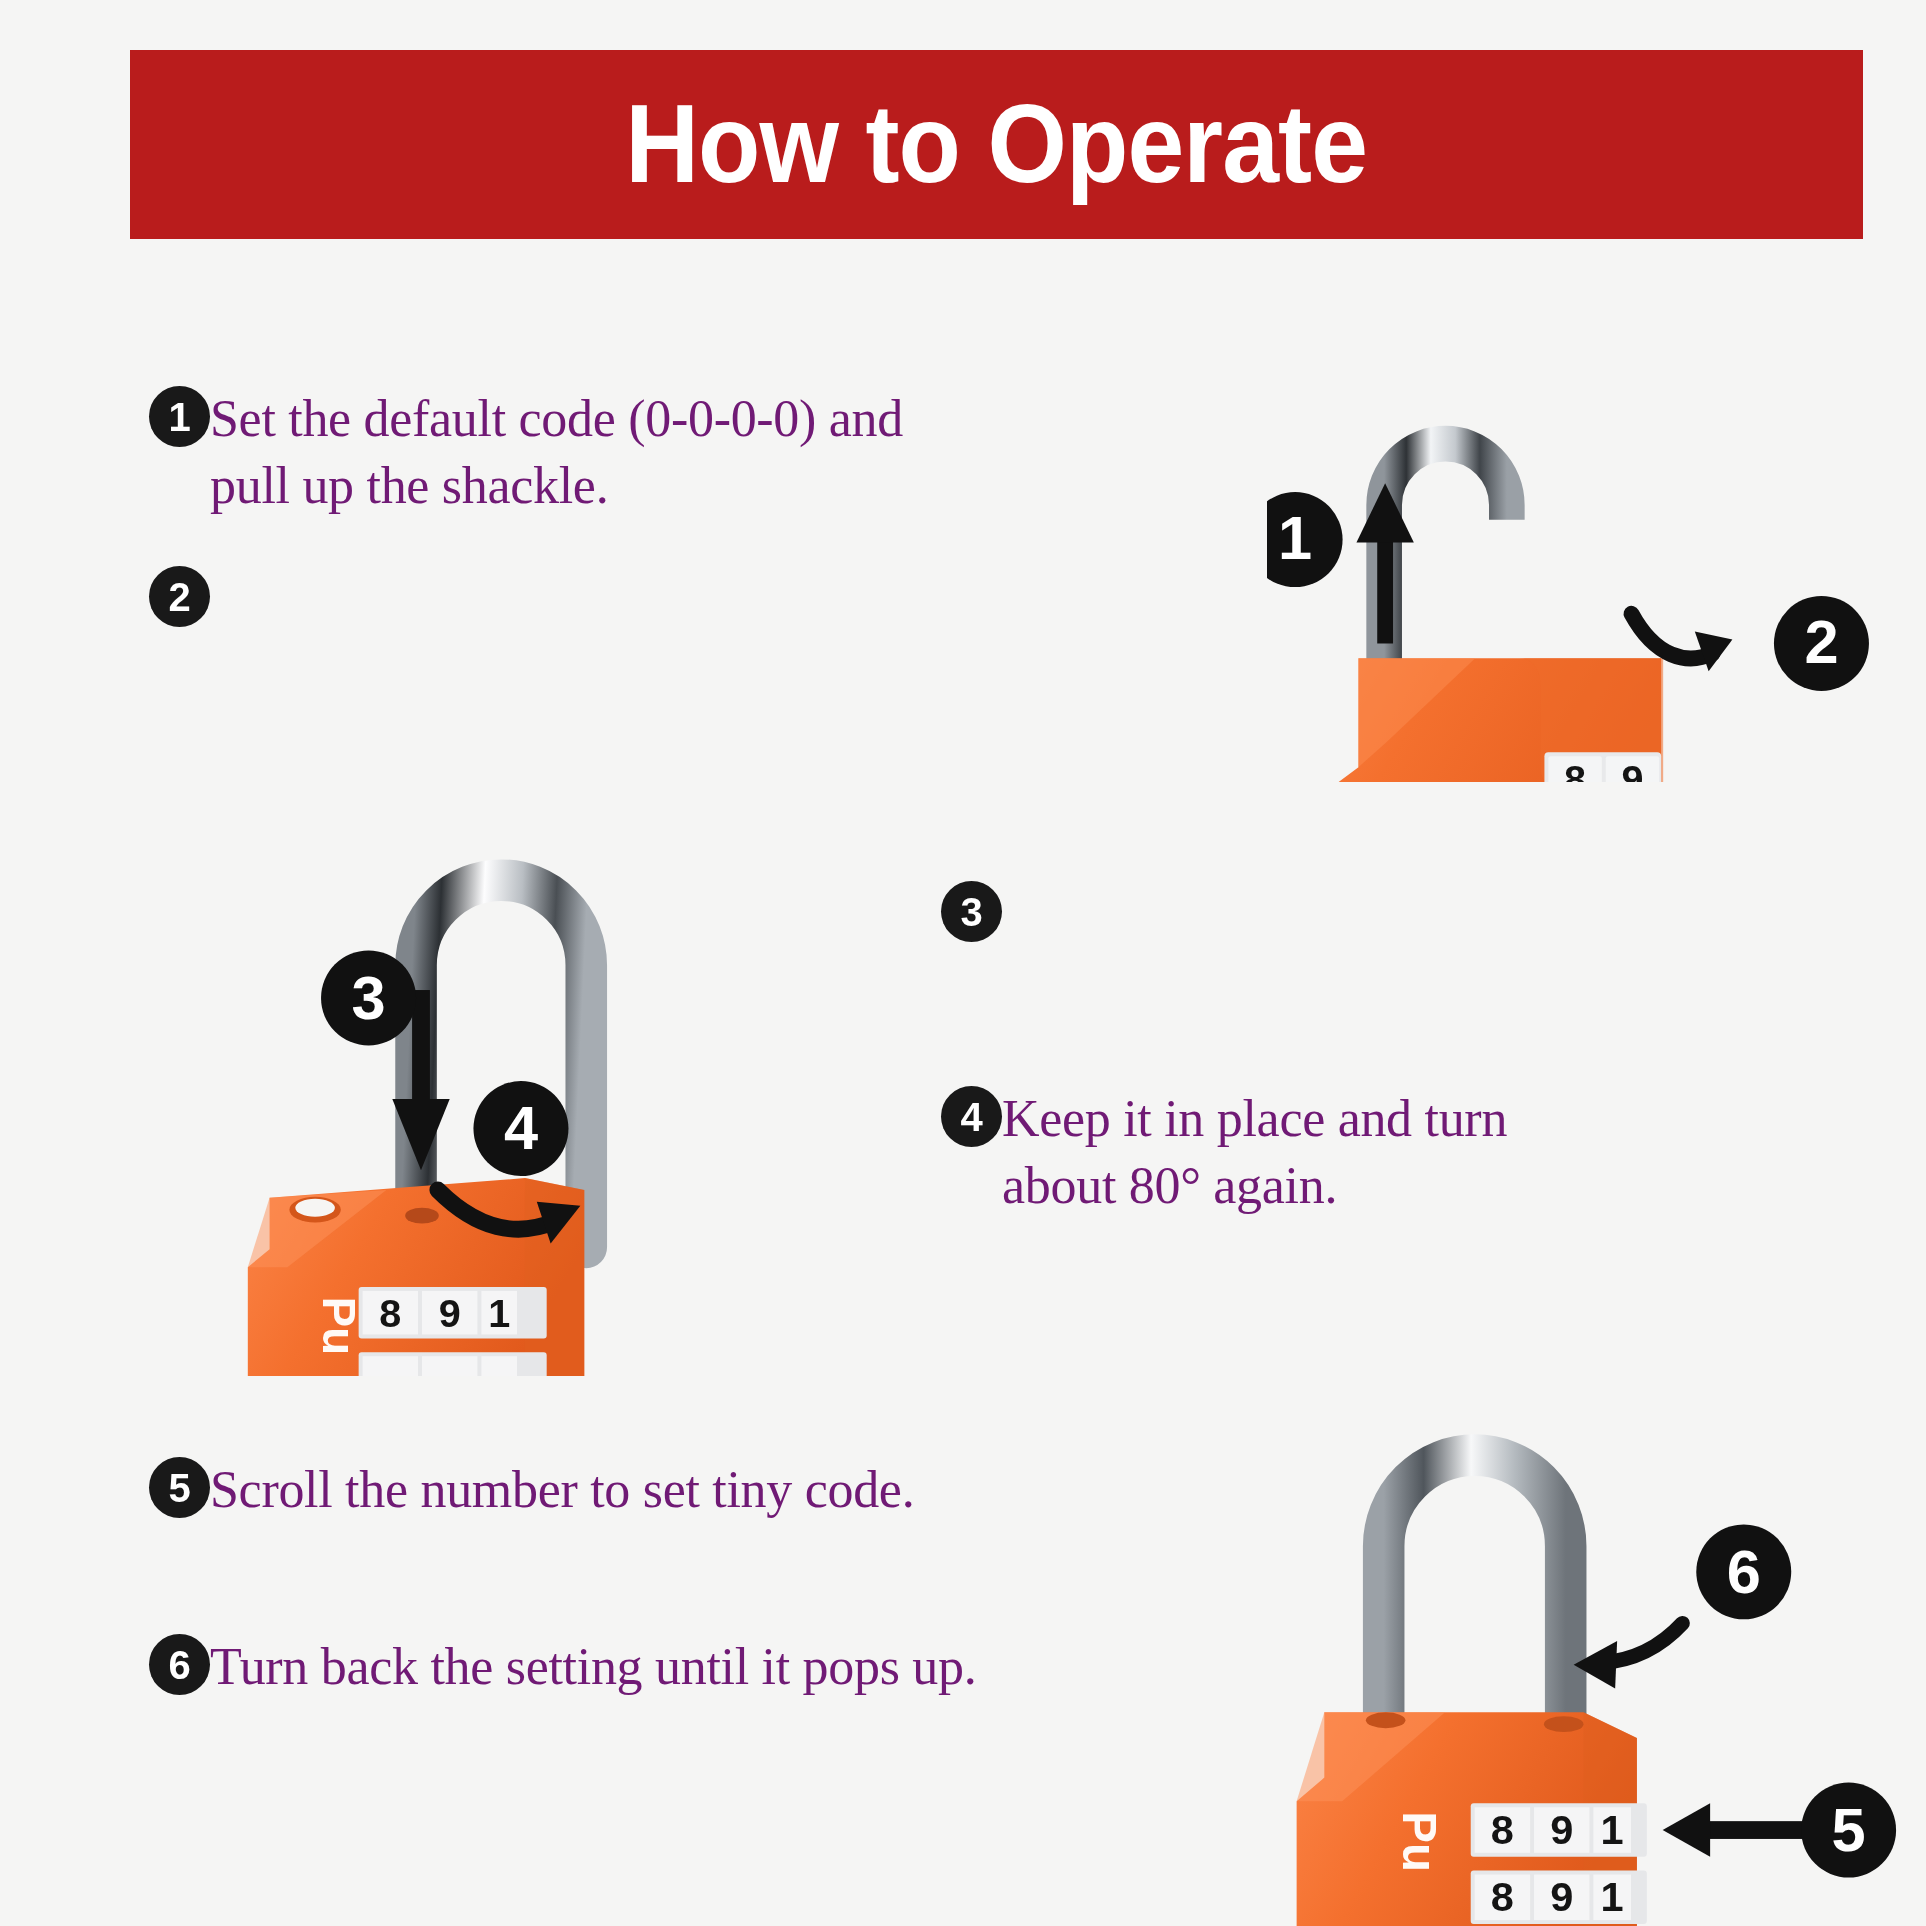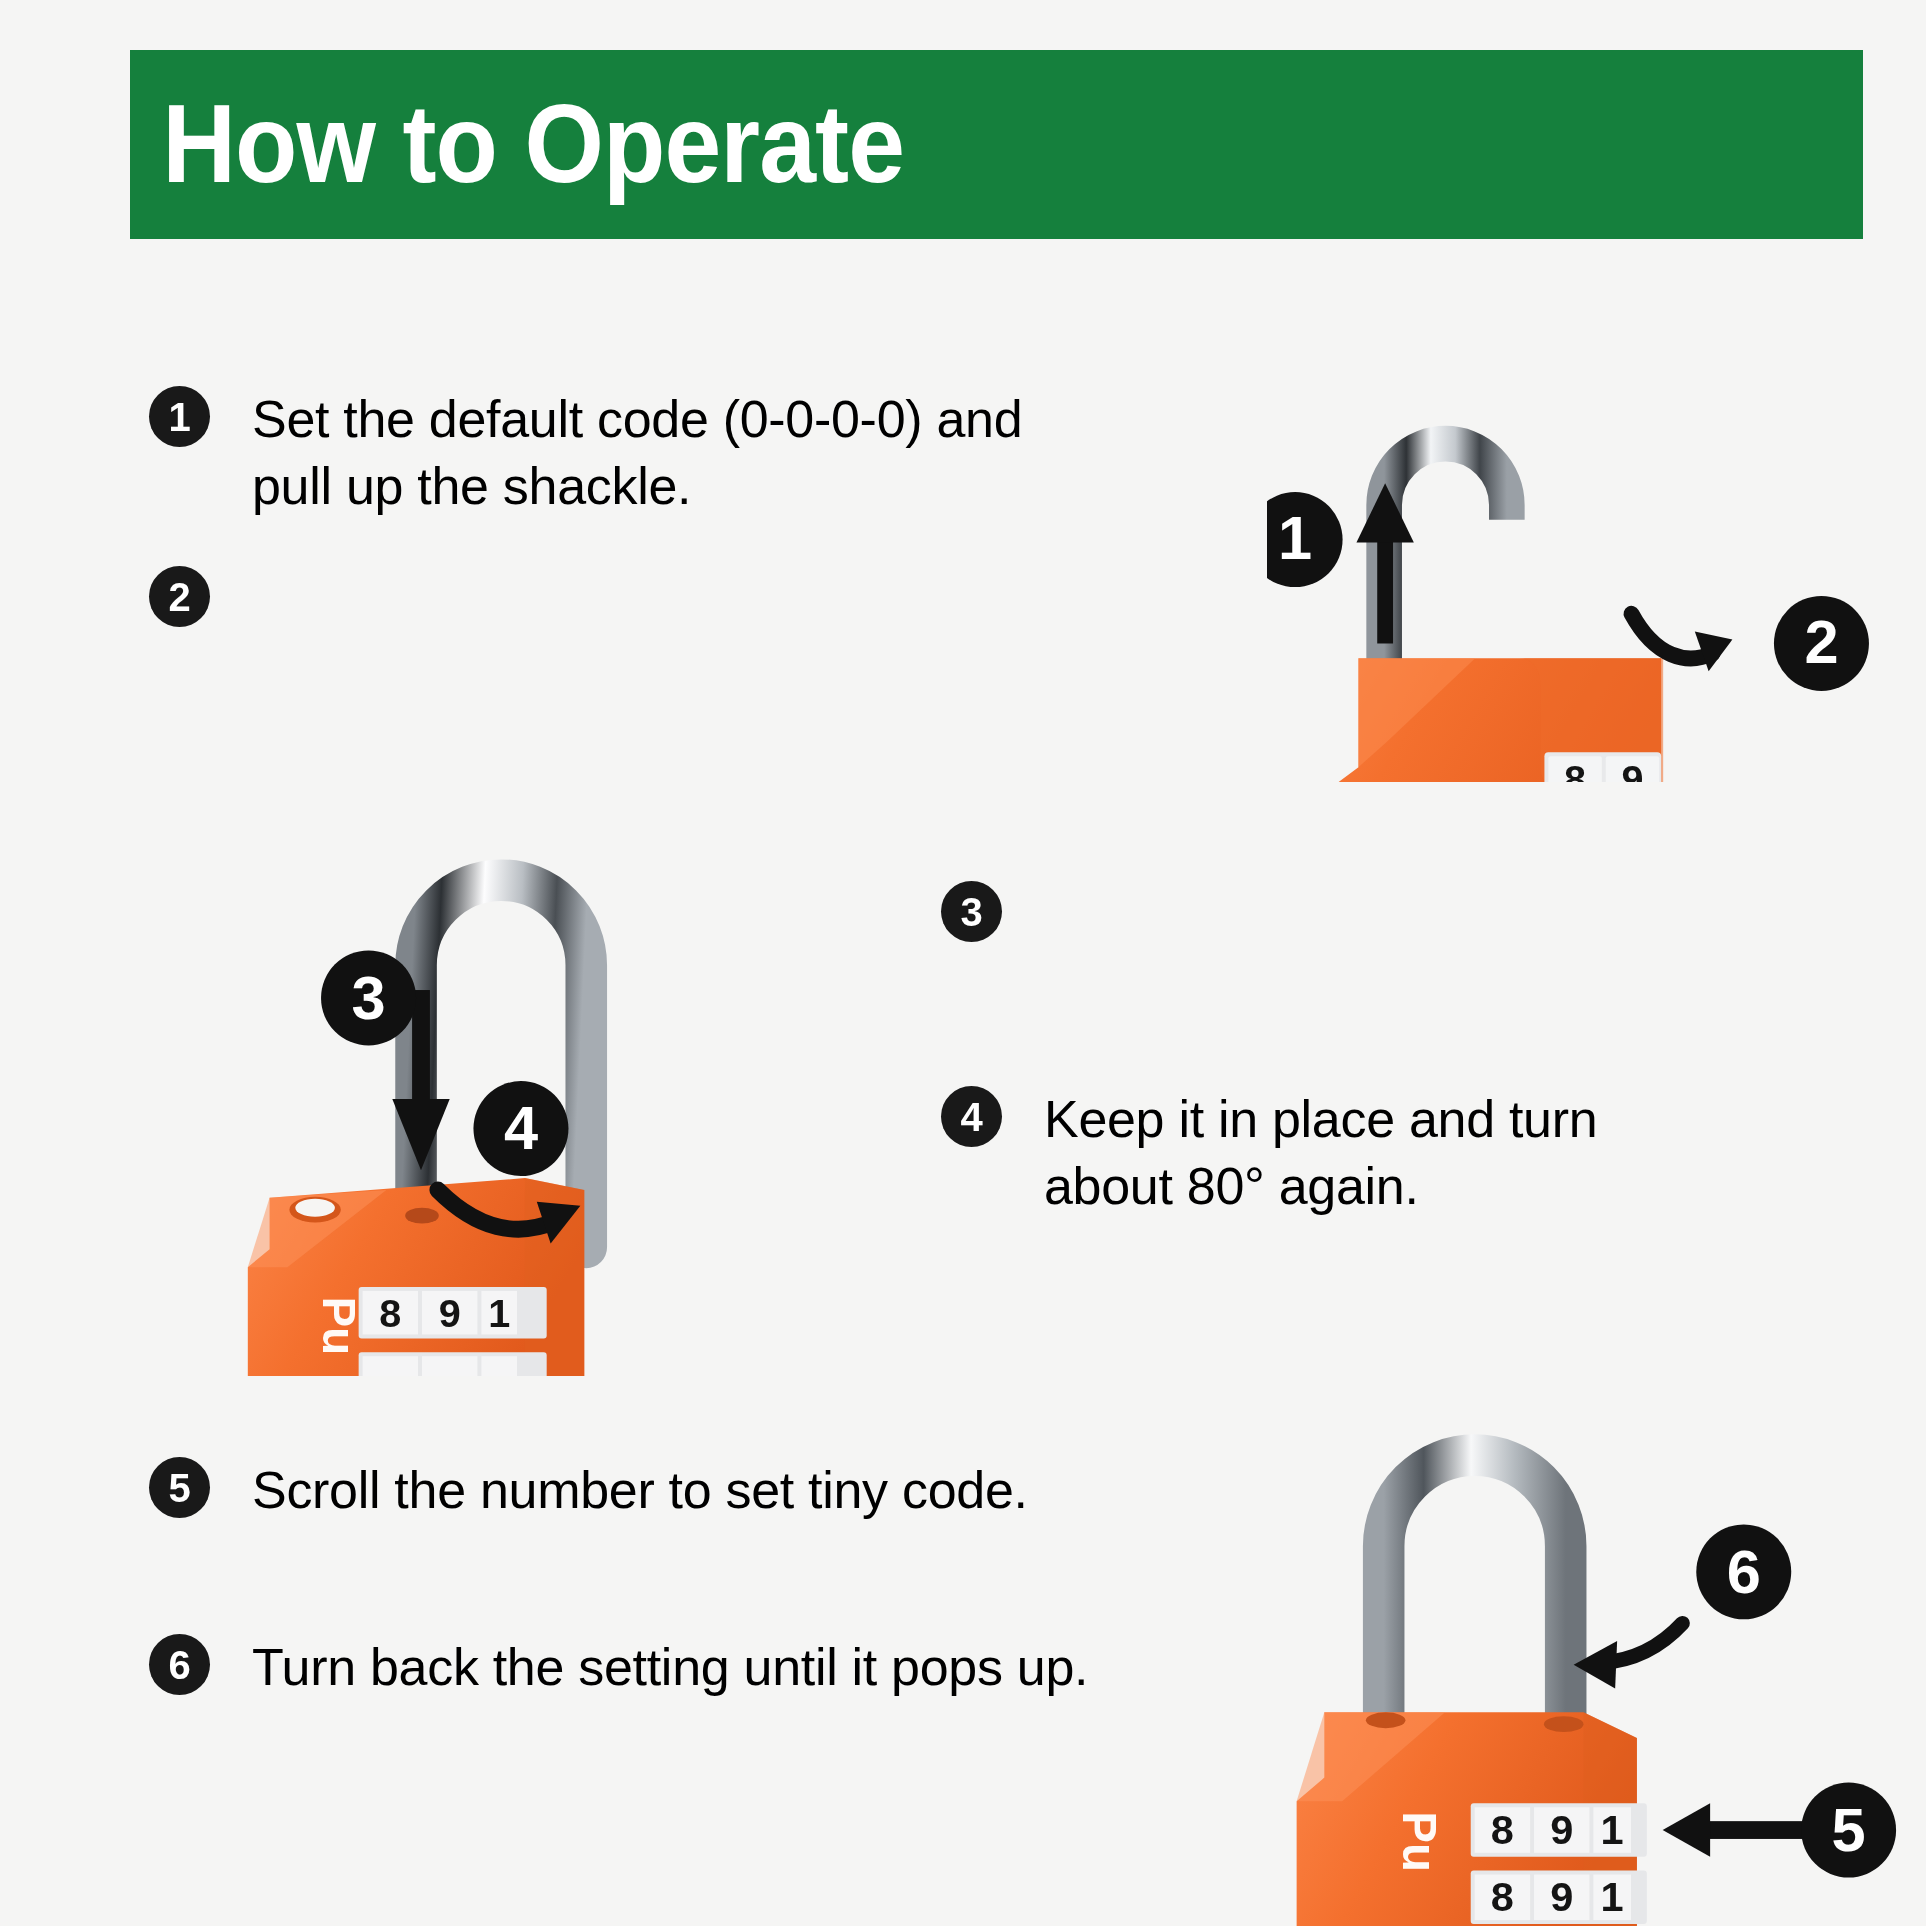--- a/index.html
+++ b/index.html
@@ -20,24 +20,24 @@
     height: 1927px;
   }
 
   
   .banner {
     position: absolute;
     left: 130px;
     top: 50px;
     width: 1733px;
     height: 189px;
-    background: #15803d;
+    background: #b91c1c;
     display: flex;
     align-items: center;
-    justify-content: flex-start;
+    justify-content: center;
   }
   .banner-title {
     color: #ffffff;
     font-family: "Liberation Sans Narrow", "Liberation Sans", sans-serif;
     font-weight: bold;
     font-size: 111px;
     line-height: 1;
     letter-spacing: -1px;
     transform: scaleX(0.92);
     white-space: nowrap;
@@ -56,25 +56,24 @@
     color: #ffffff;
     font-size: 40px;
     font-weight: bold;
     display: flex;
     align-items: center;
     justify-content: center;
     font-family: "Liberation Sans", sans-serif;
     line-height: 1;
   }
   .step-text {
-    margin-left: 42px;
-    color: #000000;
+    color: #701a75;
     font-size: 52px;
     line-height: 1.28;
-    font-family: Liberation Sans, sans-serif;
+    font-family: Liberation Serif, serif;
     white-space: pre-line;
     letter-spacing: -0.3px;
   }
 
   
   #step-1 { left: 149px; top: 386px; }
   #step-2 { left: 149px; top: 566px; }
   #step-3 { left: 941px; top: 881px; }
   #step-4 { left: 941px; top: 1086px; }
   #step-5 { left: 149px; top: 1457px; }

